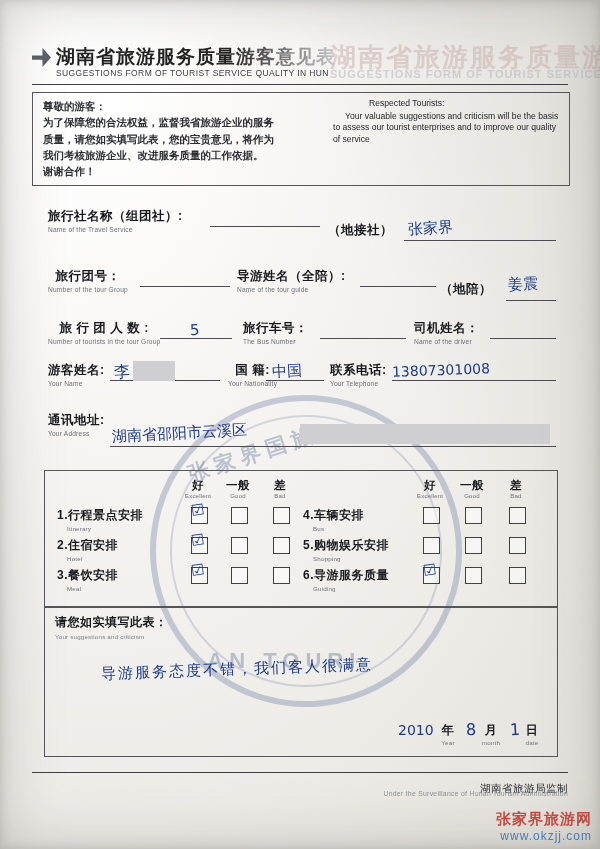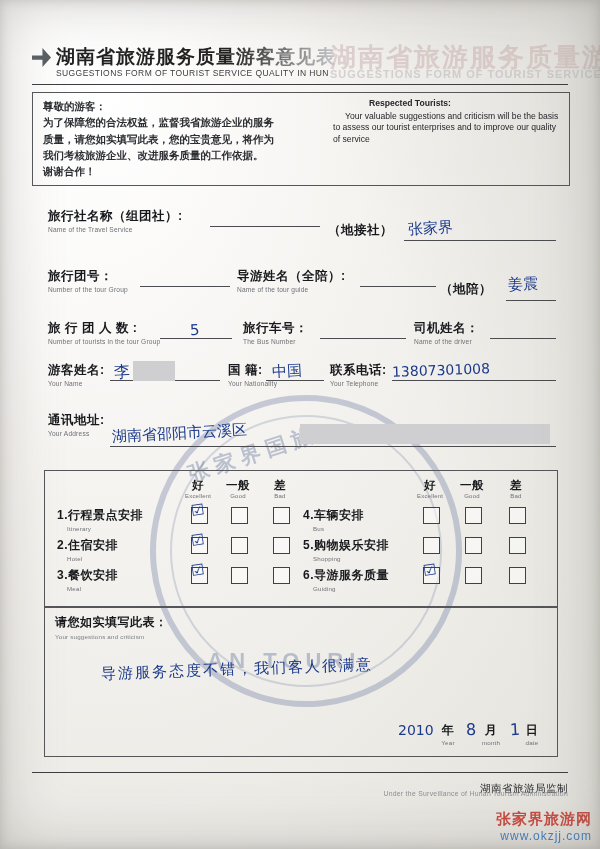--- a/index.html
+++ b/index.html
@@ -76,27 +76,27 @@
     border:1px solid #55565a;
   }
   .intro-left{
     position:absolute;left:10px;top:5px;width:240px;
     font-size:10.5px;line-height:1.55;color:#2c2e32;font-weight:bold;
   }
   .intro-right{
     position:absolute;left:300px;top:5px;width:226px;
     font-size:8.6px;line-height:1.3;color:#24262a;
   }
-  .ir-t{font-weight:bold;padding-left:36px;}
+  .ir-t{font-weight:normal;padding-left:36px;}
   .ir-p{margin-top:2px;text-indent:12px;}
 
   .cn{font-size:12.5px;color:#17191c;font-weight:bold;letter-spacing:.5px;}
   .en{font-size:6.6px;color:#6e7076;letter-spacing:.2px;}
   .lbl{position:absolute;}
-  .lbl .cn{display:block;}
+  .lbl .cn{display:block;text-align:center;}
   .lbl .en{display:block;margin-top:1px;}
 
   .line{position:absolute;height:1px;background:#4a4c50;}
 
   .hw{
     position:absolute;
     font-family:"DejaVu Sans", sans-serif;
     color:#1b3a8a;font-size:14px;
     transform:rotate(-3deg);
     white-space:nowrap;

